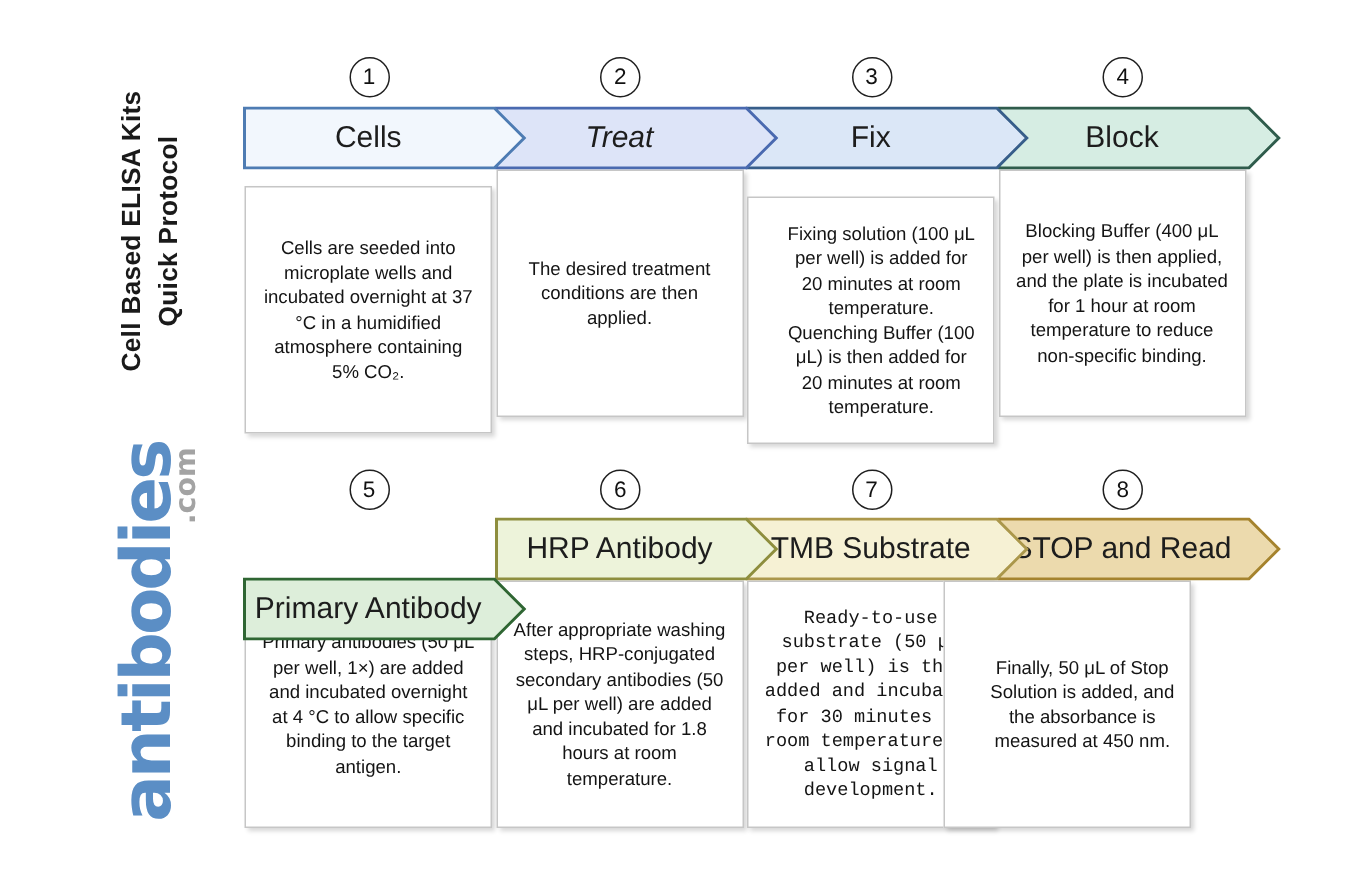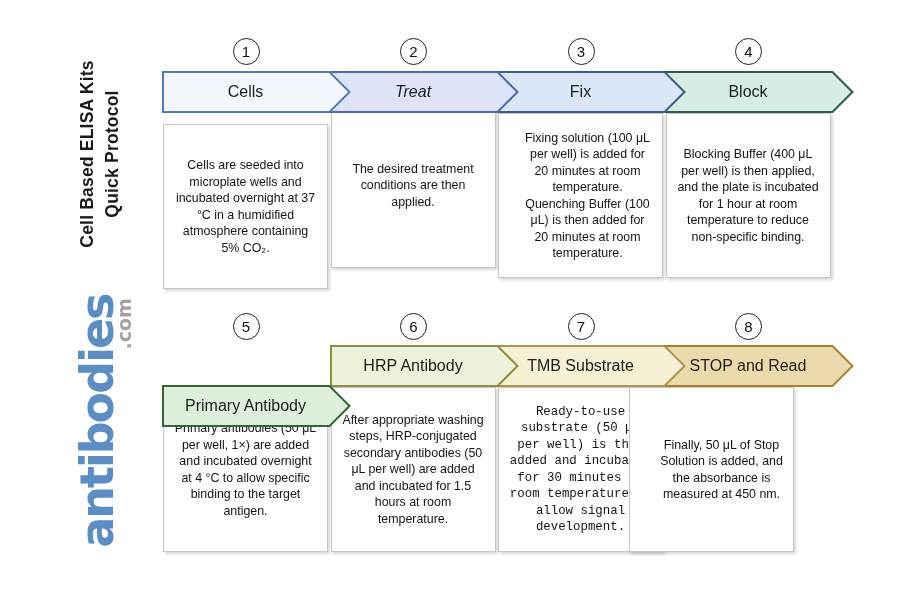--- a/index.html
+++ b/index.html
@@ -19,21 +19,21 @@
   .tld{font-family:"DejaVu Sans",sans-serif;font-weight:700;font-size:19px;color:#a3a3a3;
        margin-left:-55px;transform:translateY(15px);letter-spacing:0;}
 
   
   .circle{position:absolute;width:27px;height:27px;border:1.8px solid #1f1f1f;border-radius:50%;
           background:#fff;display:flex;align-items:center;justify-content:center;
           font-size:15px;color:#111;box-sizing:border-box;}
   .banner{position:absolute;width:189px;height:42px;}
   .banner svg{position:absolute;left:0;top:0;}
   .banner-label{position:absolute;left:0;top:1px;width:167px;height:40px;display:flex;
-                align-items:center;justify-content:center;font-size:16px;color:#1d1d1d;}
+                align-items:center;justify-content:center;font-size:20px;color:#1d1d1d;}
   .descbox{position:absolute;width:165px;height:165px;box-sizing:border-box;
            background:#fff;border:1.5px solid #c6c6c6;box-shadow:2px 2px 3px rgba(0,0,0,.16);
            display:flex;align-items:center;justify-content:center;text-align:center;
            padding:6px 9px;font-size:12.4px;line-height:1.33;color:#141414;}
 </style>
 </head>
 <body>
 
 <div class="canvas">
 
@@ -62,34 +62,34 @@
 
   <div class="circle" style="left:400px;top:38px;">
     <span>2</span>
     </div>
   <div class="banner" style="left:329.5px;top:71px;z-index:7;font-style:italic;">
     <svg width="189" height="42" viewBox="0 0 189 42">
       <polygon points="1,1 167.5,1 187.5,21 167.5,41 1,41" stroke-width="2" fill="#dde4f8" stroke="#4a6ab0"></polygon>
       </svg>
     <div class="banner-label">Treat</div>
   </div>
-  <div class="descbox" style="left:330.5px;top:103px;text-align:center;">
+  <div class="descbox" style="left:330.5px;top:113px;text-align:center;">
     <span>The desired treatment conditions are then applied.</span>
     </div>
 
   <div class="circle" style="left:567.5px;top:38px;">
     <span>3</span>
     </div>
   <div class="banner" style="left:497px;top:71px;z-index:6;">
     <svg width="189" height="42" viewBox="0 0 189 42">
       <polygon points="1,1 167.5,1 187.5,21 167.5,41 1,41" stroke-width="2" fill="#dbe7f7" stroke="#375e8a"></polygon>
       </svg>
     <div class="banner-label">Fix</div>
   </div>
-  <div class="descbox" style="left:498px;top:113px;padding-left:23px;">
+  <div class="descbox" style="left:498px;top:131px;padding-left:23px;">
     <span>Fixing solution (100 μL per well) is added for 20 minutes at room temperature. Quenching Buffer (100 μL) is then added for 20 minutes at room temperature.</span>
     </div>
 
   <div class="circle" style="left:735px;top:38px;">
     <span>4</span>
     </div>
   <div class="banner" style="left:664.5px;top:71px;z-index:5;">
     <svg width="189" height="42" viewBox="0 0 189 42">
       <polygon points="1,1 167.5,1 187.5,21 167.5,41 1,41" stroke-width="2" fill="#d6ede3" stroke="#2f5c4c"></polygon>
       </svg>
@@ -115,21 +115,21 @@
   <div class="circle" style="left:400px;top:313px;">
     <span>6</span>
     </div>
   <div class="banner" style="left:329.5px;top:345px;z-index:7;">
     <svg width="189" height="42" viewBox="0 0 189 42">
       <polygon points="1,1 167.5,1 187.5,21 167.5,41 1,41" stroke-width="2" fill="#edf3da" stroke="#8e8e3e"></polygon>
       </svg>
     <div class="banner-label">HRP Antibody</div>
   </div>
   <div class="descbox" style="left:330.5px;top:387px;">
-    <span>After appropriate washing steps, HRP-conjugated secondary antibodies (50 μL per well) are added and incubated for 1.5 hours at room temperature.</span>
+    <span>After appropriate washing steps, HRP-conjugated secondary antibodies (50 μL per well) are added and incubated for 1.8 hours at room temperature.</span>
     </div>
 
   <div class="circle" style="left:567.5px;top:313px;">
     <span>7</span>
     </div>
   <div class="banner" style="left:497px;top:345px;z-index:6;">
     <svg width="189" height="42" viewBox="0 0 189 42">
       <polygon points="1,1 167.5,1 187.5,21 167.5,41 1,41" stroke-width="2" fill="#f6f1d4" stroke="#ab974b"></polygon>
       </svg>
     <div class="banner-label">TMB Substrate</div>

